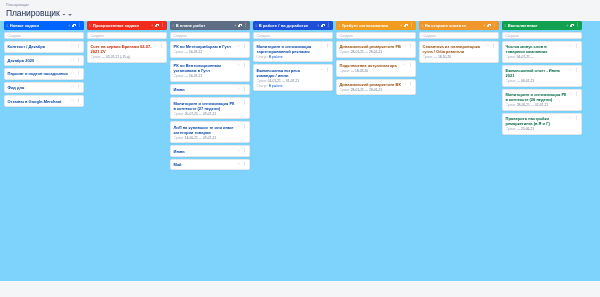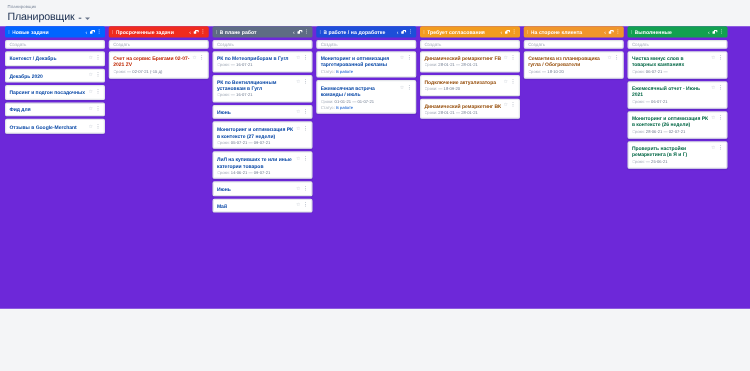--- a/index.html
+++ b/index.html
@@ -3,21 +3,21 @@
 <meta charset="utf-8">
 <style>
   html,body{margin:0;padding:0;}
   body{
     width:600px;height:297px;overflow:hidden;
     background:#f4f5f7;
     font-family:"Liberation Sans","DejaVu Sans",sans-serif;
     font-size:5px;color:#172b4d;
     -webkit-font-smoothing:antialiased;
   }
-  #app{width:600px;height:247px;position:relative;background:#6d28d9;}
+  #app{width:600px;height:281px;position:relative;background:#7dd3fc;}
 
   
   .topbar{padding:3px 6px 2px 6px;background:#f4f5f7;}
   .breadcrumb{font-size:3.4px;color:#7a869a;letter-spacing:.1px;line-height:5px;}
   .titlerow{display:flex;align-items:center;gap:3px;margin-top:0px;}
   .page-title{font-size:8.5px;font-weight:400;color:#172b4d;line-height:11px;letter-spacing:-.1px;}
   .title-dash{font-size:8.5px;color:#172b4d;}
   .caret{width:0;height:0;border-left:2.2px solid transparent;border-right:2.2px solid transparent;
          border-top:2.6px solid #6b778c;margin-top:2px;}
 

